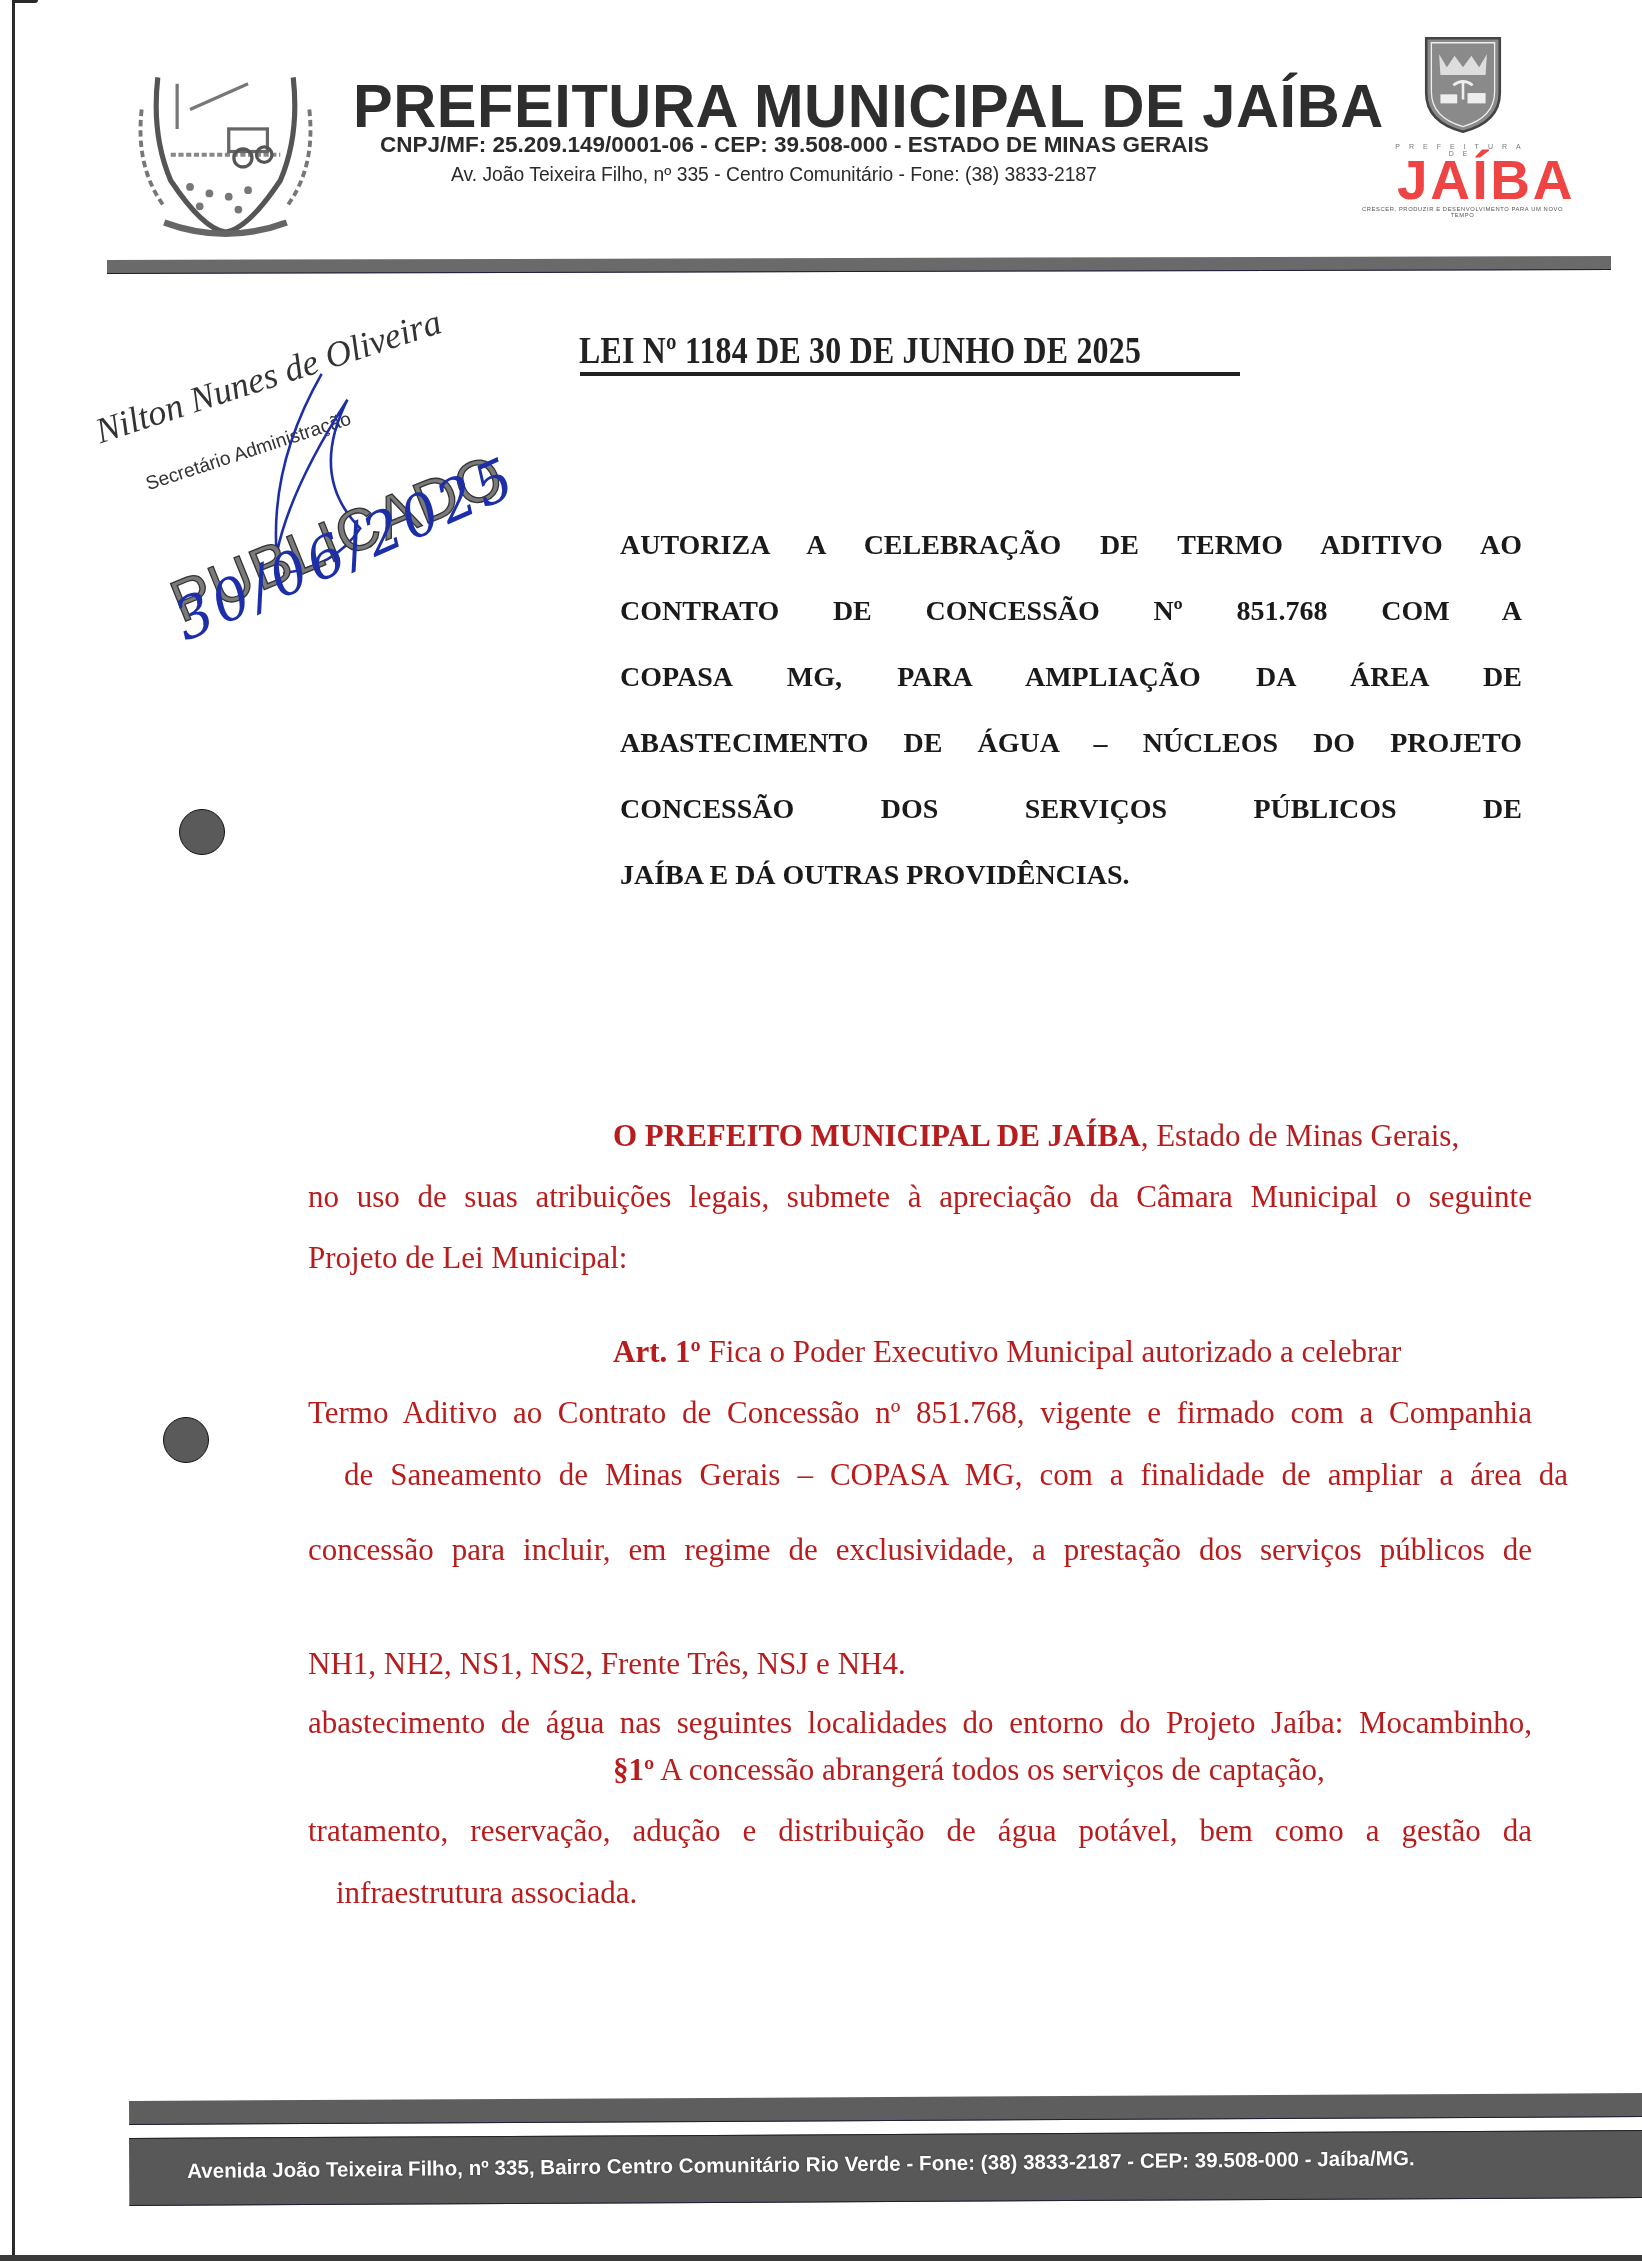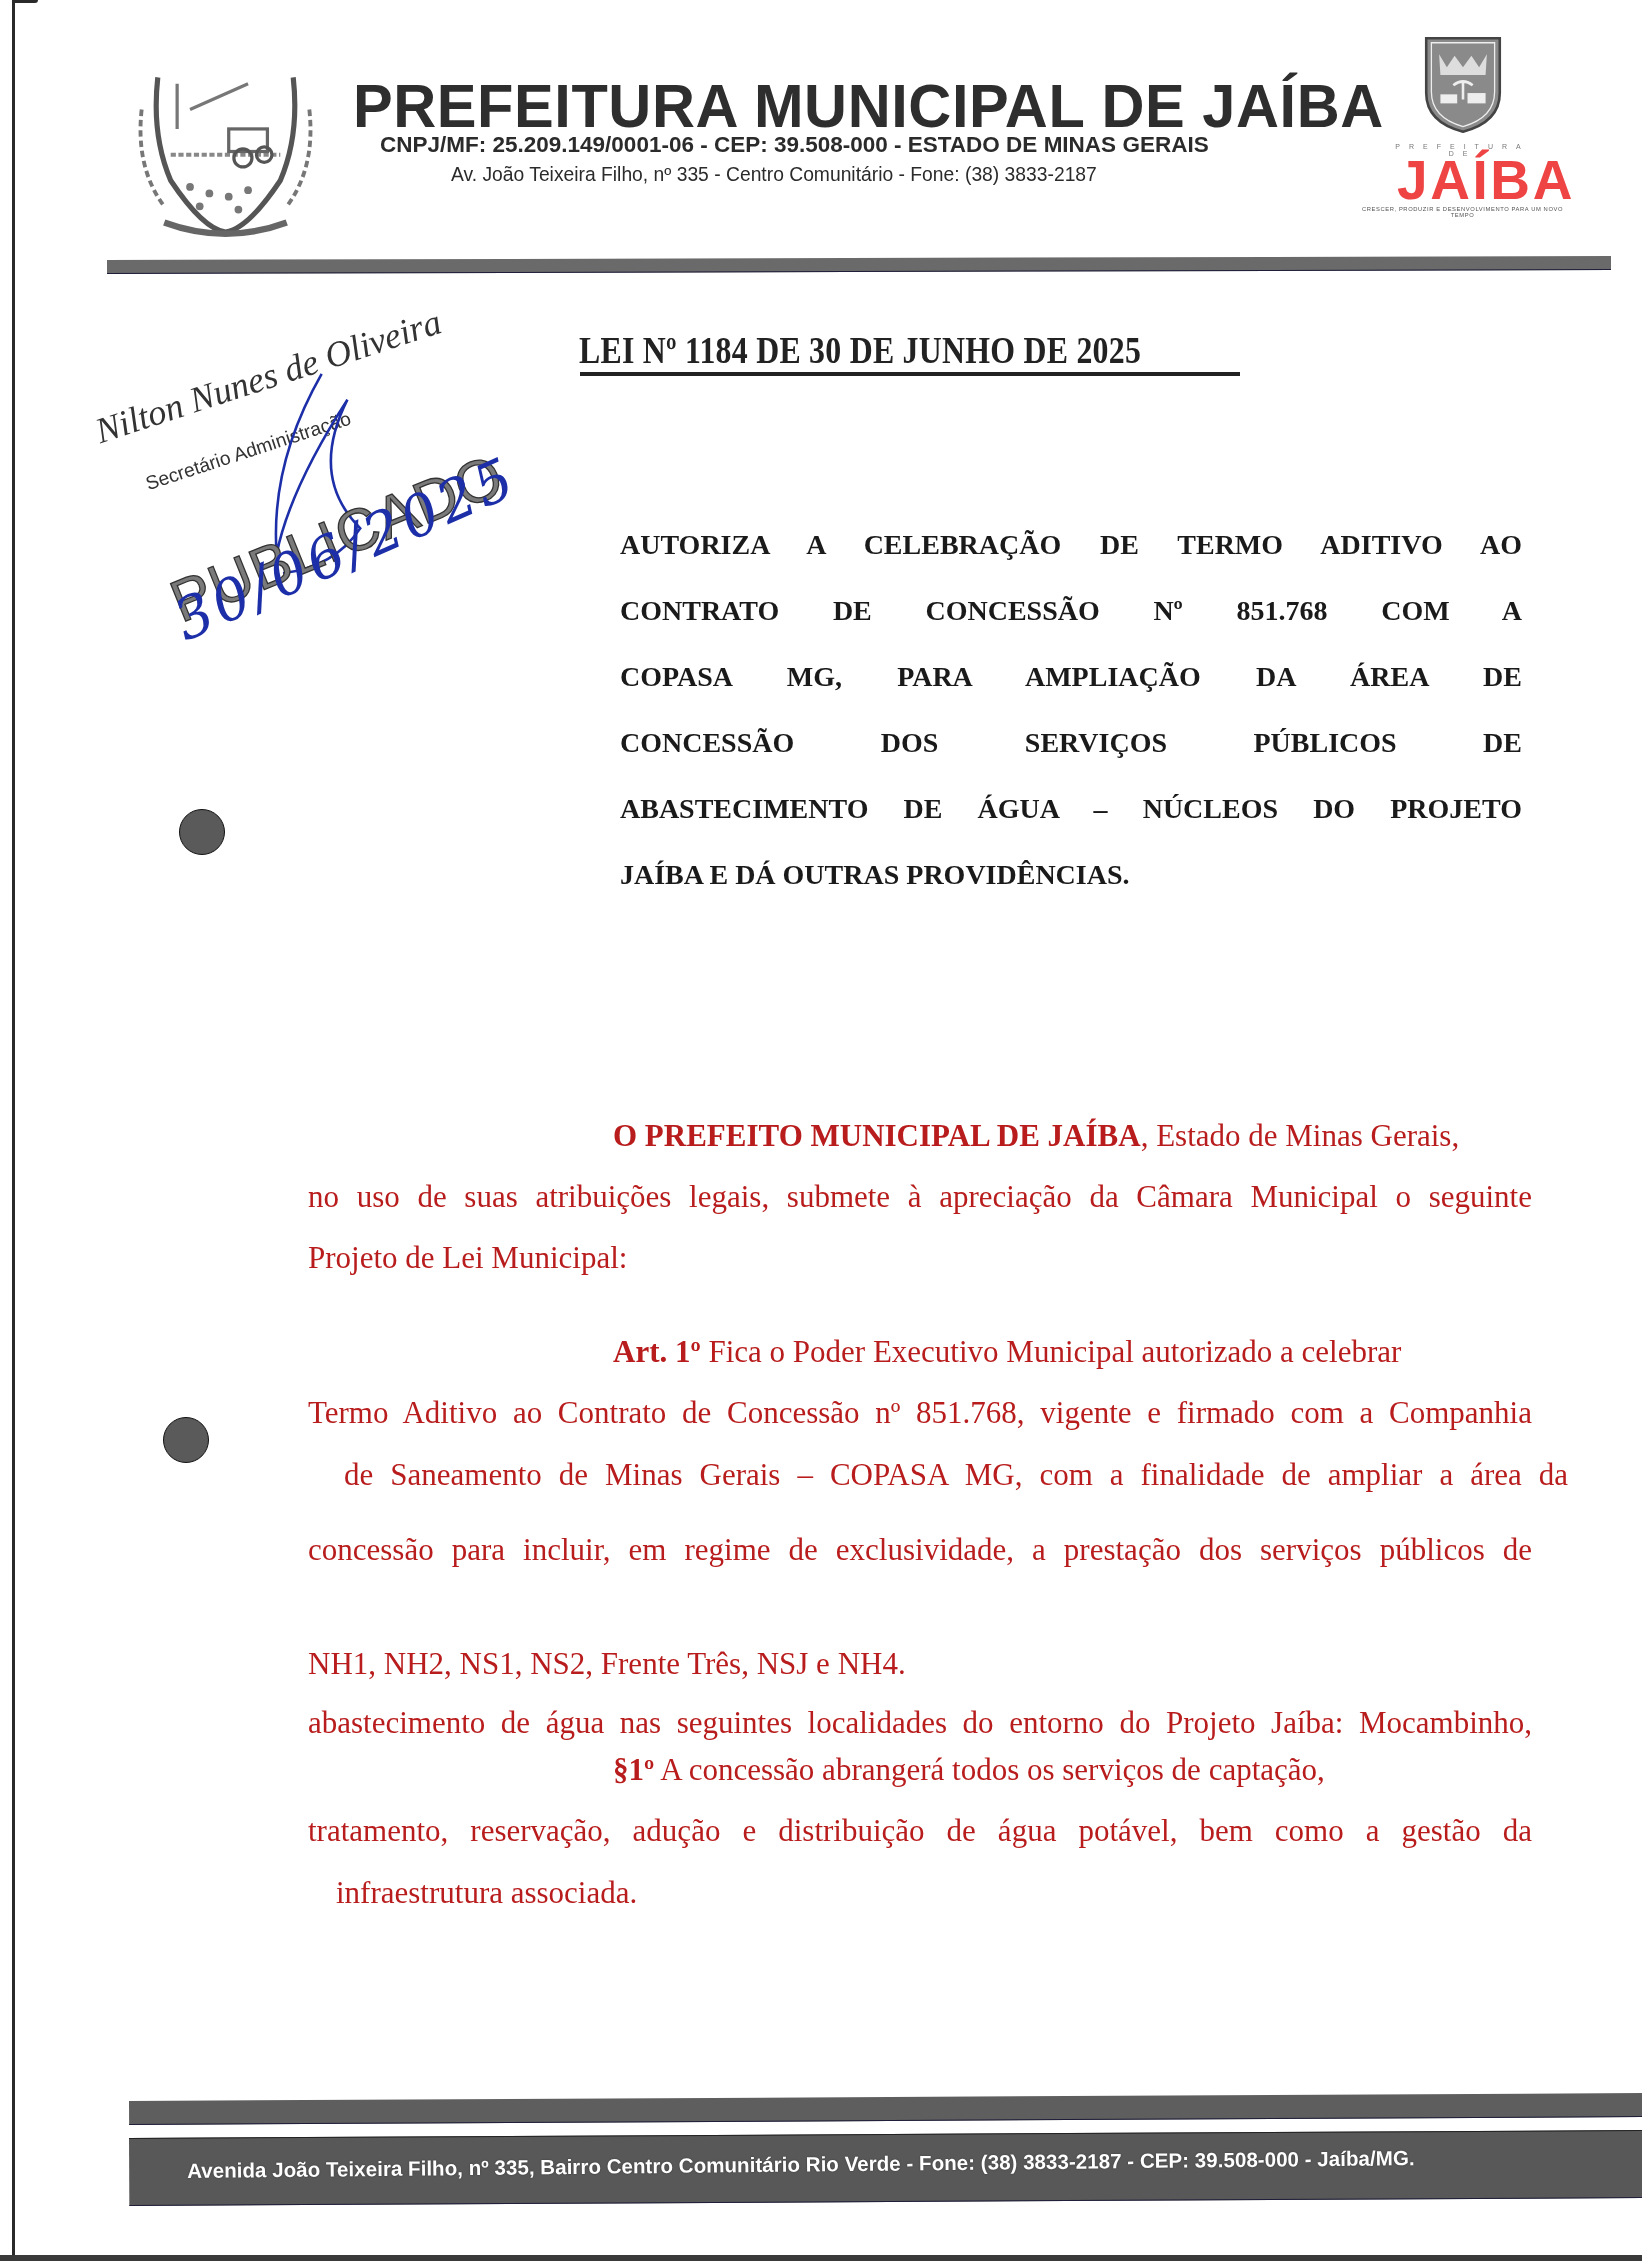--- a/index.html
+++ b/index.html
@@ -97,22 +97,22 @@
 <svg style="position:absolute;left:193px;top:361px;width:193px;height:296px;" viewBox="0 0 300 460">
   <path d="M200 20 Q120 160 130 300 Q150 200 240 60 Q180 180 260 260 Q220 320 140 330" fill="none" stroke="#1c2fa8" stroke-width="4"></path>
 </svg>
 <div class="stamp-pub">PUBLICADO</div>
 <div class="stamp-date">30/06/2025</div>
 
 <div class="ementa">
   <span>AUTORIZA A CELEBRAÇÃO DE TERMO ADITIVO AO</span>
   <span>CONTRATO DE CONCESSÃO Nº 851.768 COM A</span>
   <span>COPASA MG, PARA AMPLIAÇÃO DA ÁREA DE</span>
+  <span>ABASTECIMENTO DE ÁGUA – NÚCLEOS DO PROJETO</span>
   <span>CONCESSÃO DOS SERVIÇOS PÚBLICOS DE</span>
-  <span>ABASTECIMENTO DE ÁGUA – NÚCLEOS DO PROJETO</span>
   <span class="last">JAÍBA E DÁ OUTRAS PROVIDÊNCIAS.</span>
 </div>
 
 <div class="punch" style="left:179px;top:809px;"></div>
 <div class="punch" style="left:163px;top:1417px;"></div>
 
 <div class="body-line indent last" style="top:1118px;"><span class="b">O PREFEITO MUNICIPAL DE JAÍBA</span><span>, Estado de Minas Gerais,</span></div>
 <div class="body-line" style="top:1179px;">no uso de suas atribuições legais, submete à apreciação da Câmara Municipal o seguinte</div>
 <div class="body-line last" style="top:1240px;">Projeto de Lei Municipal:</div>
 

